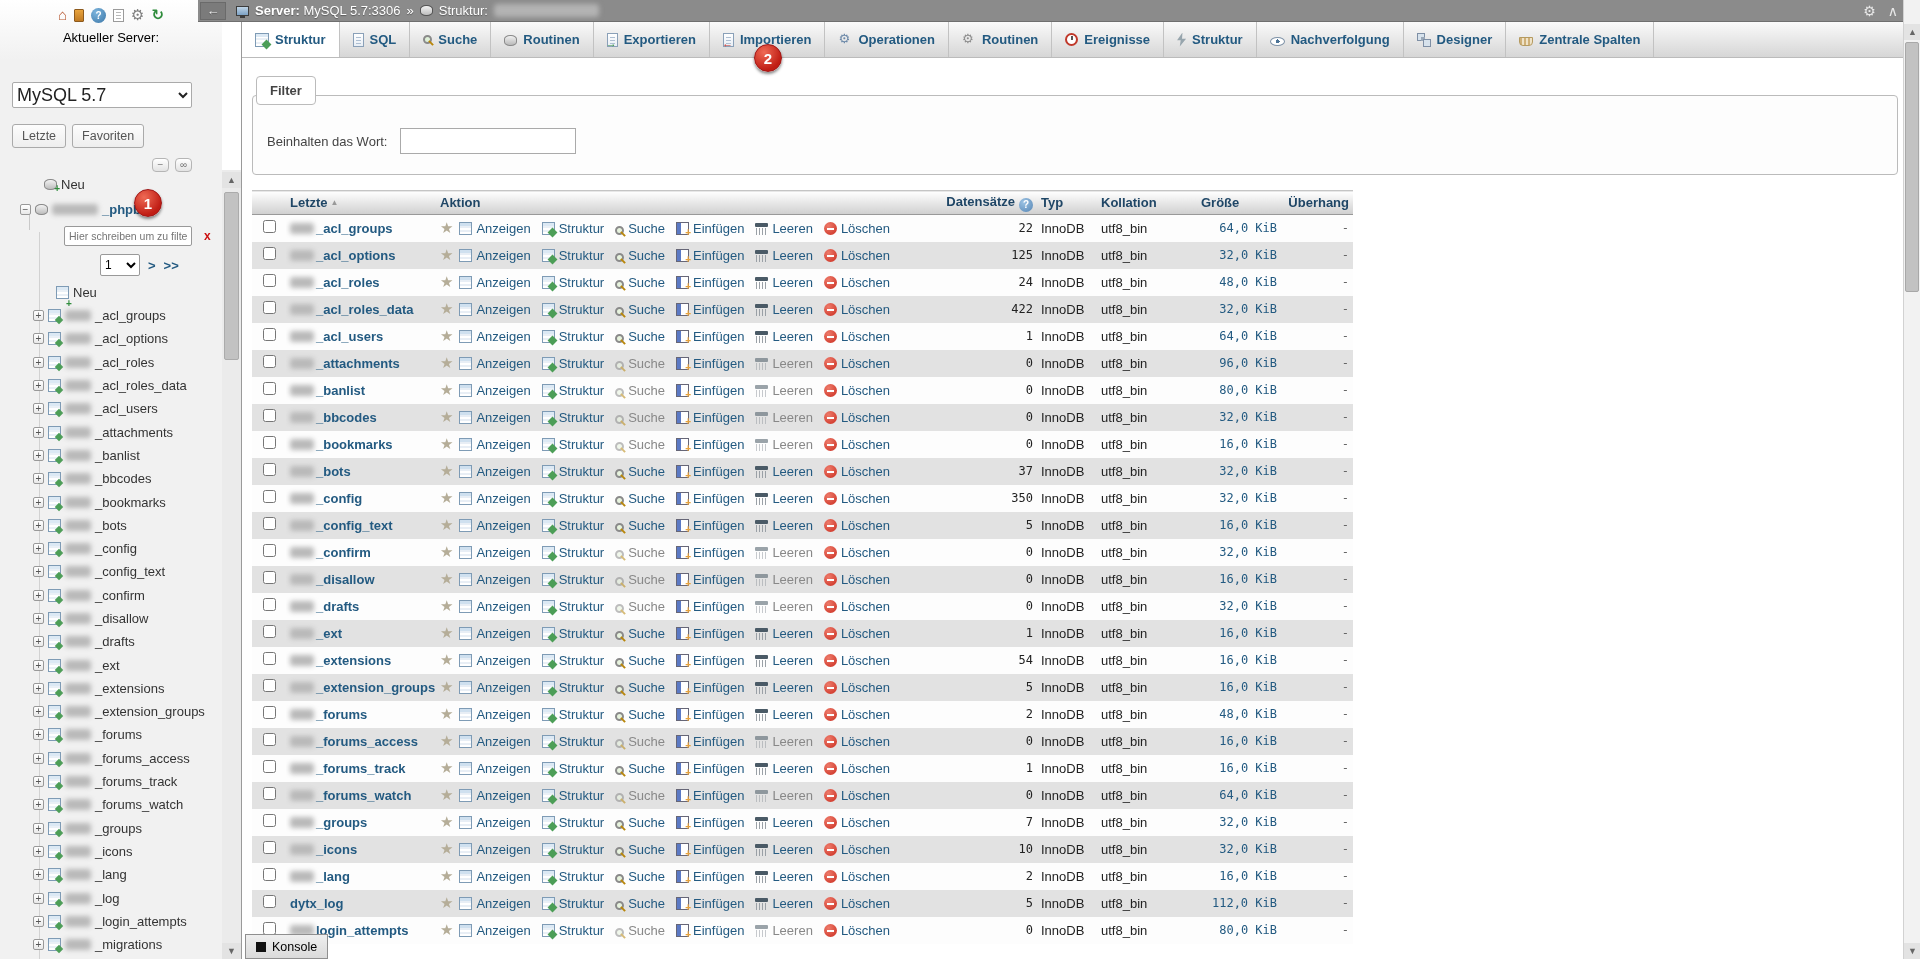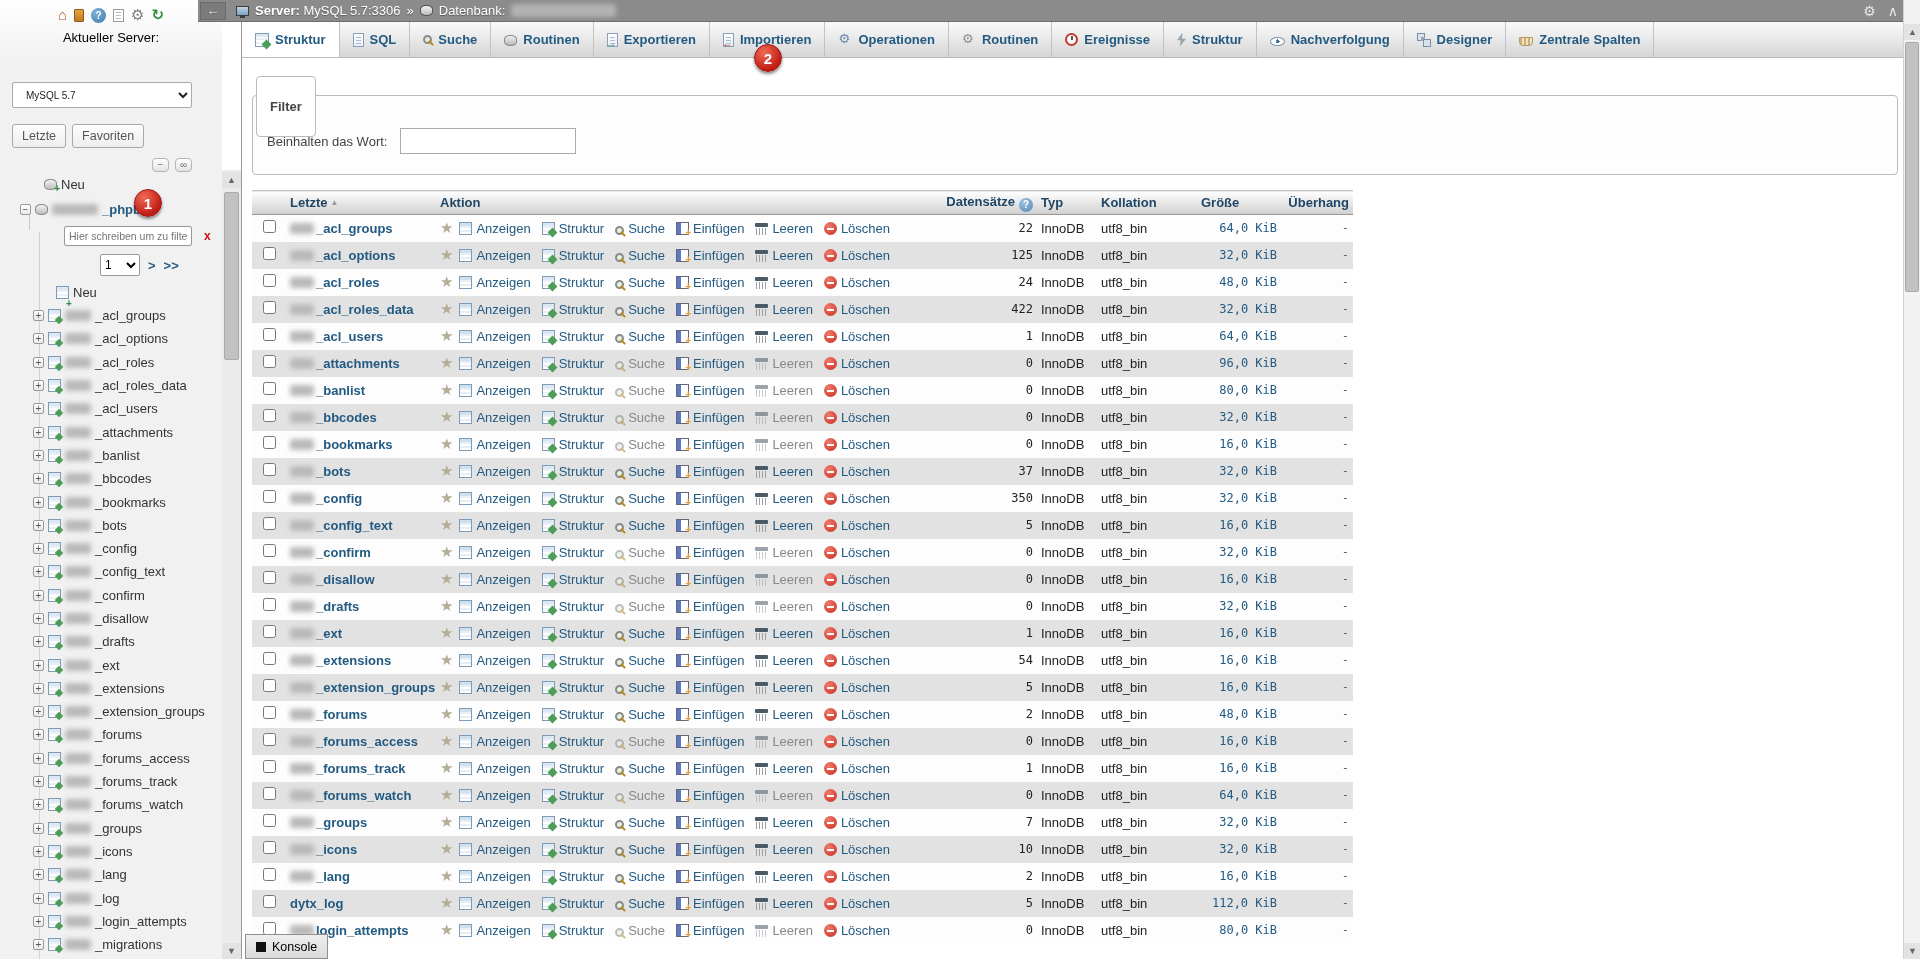--- a/index.html
+++ b/index.html
@@ -15,21 +15,21 @@
   .si{display:inline-block;font-size:15px;line-height:16px}
   .si-home{color:#b5542c;font-weight:bold}
   .si-door{width:10px;height:13px;background:linear-gradient(#e8a33d,#c07a22);border:1px solid #8d5a1d;border-radius:1px}
   .si-help{width:15px;height:15px;border-radius:50%;background:radial-gradient(circle at 35% 30%,#7db5dd,#3c77a8);color:#fff;font-size:10px;font-weight:bold;text-align:center;line-height:15px}
   .si-page{width:11px;height:13px;background:#fff;border:1px solid #9a9a9a;position:relative}
   .si-page::after{content:"";position:absolute;left:2px;right:2px;top:2px;height:8px;
      background:repeating-linear-gradient(#b9b9b9 0 1px,transparent 1px 3px)}
   .si-gear{color:#7d7d7d}
   .si-refresh{color:#2f8c3c;font-weight:bold}
   #cur-server{ text-align:center;margin-top:6px;color:#000}
-  #server-select{position:absolute;left:12px;top:82px;width:180px;height:26px;border:1px solid #aaa;border-radius:2px;background:#fff;font-size:10px;color:#222;padding-left:9px}
+  #server-select{position:absolute;left:12px;top:82px;width:180px;height:26px;border:1px solid #aaa;border-radius:2px;background:#fff;font-size:18px;color:#222;padding-left:0}
   #quick-btns{position:absolute;left:12px;top:124px;display:flex;gap:6px}
   .qbtn{border:1px solid #aaa;border-radius:3px;background:linear-gradient(#fdfdfd,#eee);padding:4px 9px;font-size:12.5px;color:#555;cursor:pointer}
   #tree-tools{position:absolute;right:30px;top:158px;display:flex;gap:6px}
   .ttool{width:17px;height:14px;border:1px solid #b5b5b5;border-radius:4px;background:linear-gradient(#fff,#e3e3e3);
     color:#777;font-size:10px;line-height:12px;text-align:center;cursor:pointer}
   
   #tree{position:absolute;left:16px;top:172px;width:222px}
   .guide{position:absolute;left:13px;top:34px;width:1px;height:24px;background:#c9c9c9}
   .guide2{position:absolute;left:23px;top:60px;width:1px;height:880px;background:#d2d2d2}
   .trow{display:flex;align-items:center;gap:4px;position:relative}
@@ -99,21 +99,21 @@
   
   .badge{width:28px;height:28px;border-radius:50%;background:radial-gradient(circle at 35% 28%,#ef6a55,#c01d14 70%);
      border:1px solid #9e1515;box-shadow:0 2px 3px rgba(0,0,0,.45);color:#fff;font-weight:bold;font-size:15px;
      text-align:center;line-height:27px;position:absolute;z-index:9}
   
   #main-border{position:absolute;left:241px;top:22px;bottom:0;width:1px;background:#9a9a9a;z-index:3}
   #main{position:absolute;left:242px;top:58px;right:17px;bottom:0;background:#fff;overflow:hidden}
   
   #filter-fieldset{position:absolute;left:10px;top:37px;width:1646px;height:80px;border:1px solid #bbb;border-radius:4px;background:#fdfdfd}
   #filter-legend{position:absolute;left:14px;top:18px;background:#fff;border:1px solid #bbb;border-radius:4px;
-     padding:22px 13px;font-weight:bold;color:#444;z-index:2}
+     padding:6px 13px;font-weight:bold;color:#444;z-index:2}
   #word-label{position:absolute;left:25px;top:76px;color:#444}
   #word-input{position:absolute;left:158px;top:70px;width:176px;height:26px;border:1px solid #aaa;padding:0 5px;font-size:13px}
   
   #tablewrap{position:absolute;left:10px;top:132px;width:1101px}
   table{border-collapse:collapse;table-layout:fixed;width:1101px}
   thead th{height:24px;background:linear-gradient(#ffffff,#cfcfcf);border-top:1px solid #c5c5c5;border-bottom:1px solid #999;
      color:#1f4666;font-size:13px;text-align:left;font-weight:bold;padding:0 4px;white-space:nowrap}
   tbody td{height:27px;padding:0 4px;white-space:nowrap;overflow:hidden;color:#222}
   tbody tr:nth-child(even){background:#e2e2e2}
   tbody tr:nth-child(odd){background:#fdfdfd}
@@ -385,21 +385,21 @@
   <div id="side-thumb"></div>
   <span class="sb-btn" style="bottom:0">▼</span>
 </div>
 
 <div id="topbar">
   <span id="back-btn">←</span>
   <span class="mon"></span>
   <span class="crumb"><b>Server:</b>&nbsp;<span>MySQL 5.7:3306</span></span>
   <span class="crumb">»</span>
   <span class="cyl" style="border-color:#555"></span>
-  <span class="crumb">Datenbank:</span>
+  <span class="crumb">Struktur:</span>
   <span id="db-blur"></span>
   <span id="topbar-right">
     <span class="tbr">⚙</span>
     <span class="tbr">∧</span>
   </span>
 </div>
 
 <div id="tabbar">
     <div class="tab active">
       <span class="ti ti-struktur"></span>

